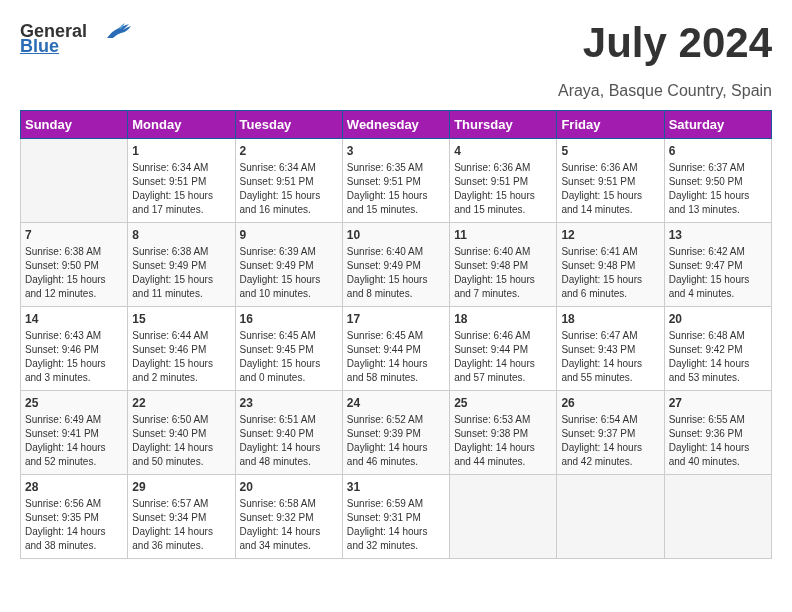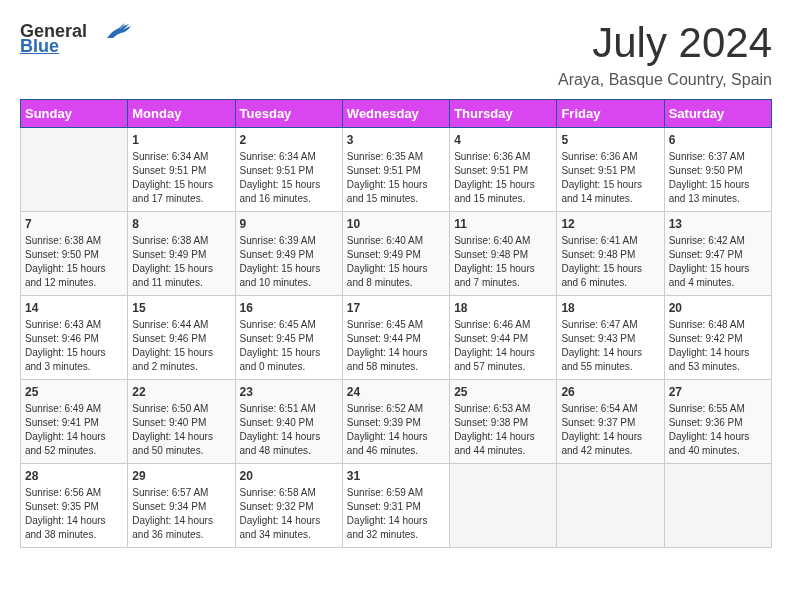--- a/index.html
+++ b/index.html
@@ -34,36 +34,36 @@
     }
     .logo-bird {
       width: 28px;
       height: 22px;
     }
     .title-area {
       text-align: right;
     }
     .month-title {
       font-size: 42px;
-      font-weight: normal;
+      font-weight: bold;
       color: #333;
       line-height: 1.1;
     }
     .location-title {
       font-size: 16px;
       color: #555;
-      margin-top: 5px;
+      margin-top: 16px;
     }
     table {
       width: 100%;
       border-collapse: collapse;
       table-layout: fixed;
     }
     th {
-      background-color: #d946ef;
+      background-color: #a21caf;
       color: #fff;
       font-size: 13px;
       font-weight: bold;
       padding: 6px 4px;
       text-align: left;
       border: 1px solid #1a5a9a;
     }
     td {
       border: 1px solid #ccc;
       vertical-align: top;

